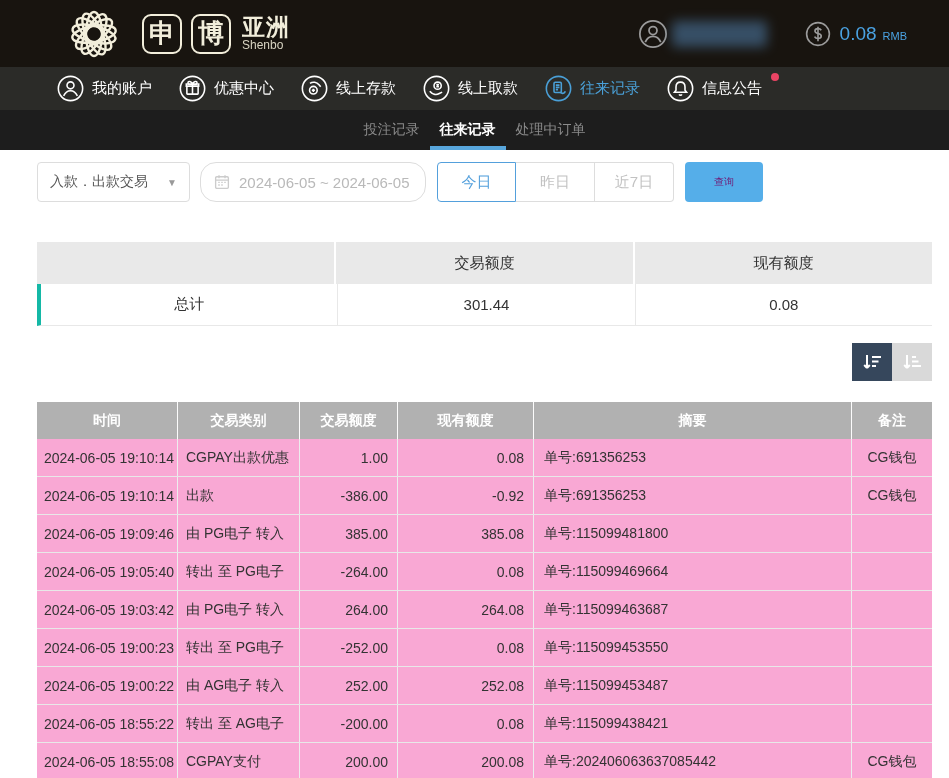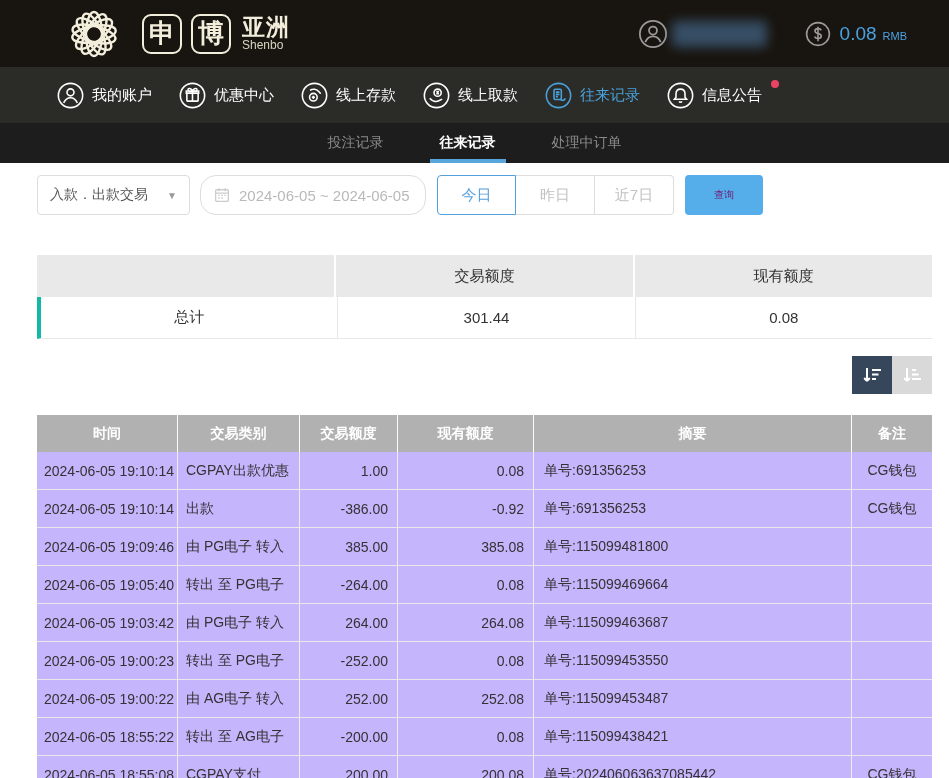--- a/index.html
+++ b/index.html
@@ -20,32 +20,32 @@
   .account-area { margin-left:auto; display:flex; align-items:center; }
   .user-chip { display:flex; align-items:center; gap:4px; }
   .blur-name { width:95px; height:26px; background:#3f5e7c; border-radius:3px;
     filter:blur(6px); opacity:.8; }
   .balance-chip { display:flex; align-items:center; gap:9px; margin-left:38px; }
   .balance-amount { color:#4aa2e2; font-size:19px; }
   .balance-cur { color:#4aa2e2; font-size:11px; margin-left:-3px; padding-top:5px; }
   .hdr-icon { color:#9b9b9b; }
 
   
-  .nav { height:56px; background:#2b2b28; display:flex; align-items:center;
+  .nav { height:43px; background:#2b2b28; display:flex; align-items:center;
     gap:27px; padding-left:57px; }
   .nav-item { display:flex; align-items:center; gap:8px; color:#fff; font-size:15px;
     cursor:pointer; position:relative; }
   .nav-item.active { color:#4aa0d8; }
   .nav-item svg { color:inherit; }
   .notif-dot { width:8px; height:8px; border-radius:50%; background:#ea4464;
     align-self:flex-start; margin:-2px 0 0 1px; }
 
   
   .subnav { height:40px; background:#1d1d1d; display:flex; justify-content:center;
-    gap:36px; }
+    }
   .subnav-tab { color:#8b8b8b; font-size:14px; display:flex; align-items:center;
     height:100%; padding:0 10px; position:relative; cursor:pointer; }
   .subnav-tab.active { color:#ffffff; font-weight:bold; }
   .subnav-tab.active::after { content:""; position:absolute; left:0; right:0;
     bottom:0; height:4px; background:#58a6dc; }
 
   
   .filters { display:flex; gap:10px; margin:12px 0 0 37px;
     height:40px; }
   .select-box { width:153px; height:40px; border:1px solid #ddd; border-radius:4px;
@@ -86,21 +86,21 @@
     align-items:center; justify-content:center; cursor:pointer; }
   .sort-btn.desc { background:#36475c; }
   .sort-btn.asc  { background:#d9d9d9; }
 
   
   .tbl { width:895px; margin:21px 0 0 37px; }
   .tbl-head { display:flex; height:37px; background:#b1b1b1; }
   .tbl-head .cell { display:flex; align-items:center; justify-content:center;
     color:#fff; font-size:14px; font-weight:bold; border-right:1px solid #fcfcfc; }
   .tbl-head .cell:last-child { border-right:none; }
-  .tbl-row { display:flex; height:38px; background:#c4b5fd;
+  .tbl-row { display:flex; height:38px; background:#f9a8d4;
     border-bottom:1px solid #e8e8e8; }
   .tbl-row .cell { display:flex; align-items:center; font-size:14px; color:#333;
     border-right:1px solid #ededed; overflow:hidden; white-space:nowrap; }
   .tbl-row .cell:last-child { border-right:none; }
   .c-time    { width:141px; padding-left:7px; }
   .c-type    { width:122px; padding-left:8px; }
   .c-amount  { width:98px;  justify-content:flex-end; padding-right:9px; }
   .c-balance { width:136px; justify-content:flex-end; padding-right:9px; }
   .c-summary { width:318px; padding-left:10px; }
   .c-remark  { width:80px;  justify-content:center; padding:0 2px; }

